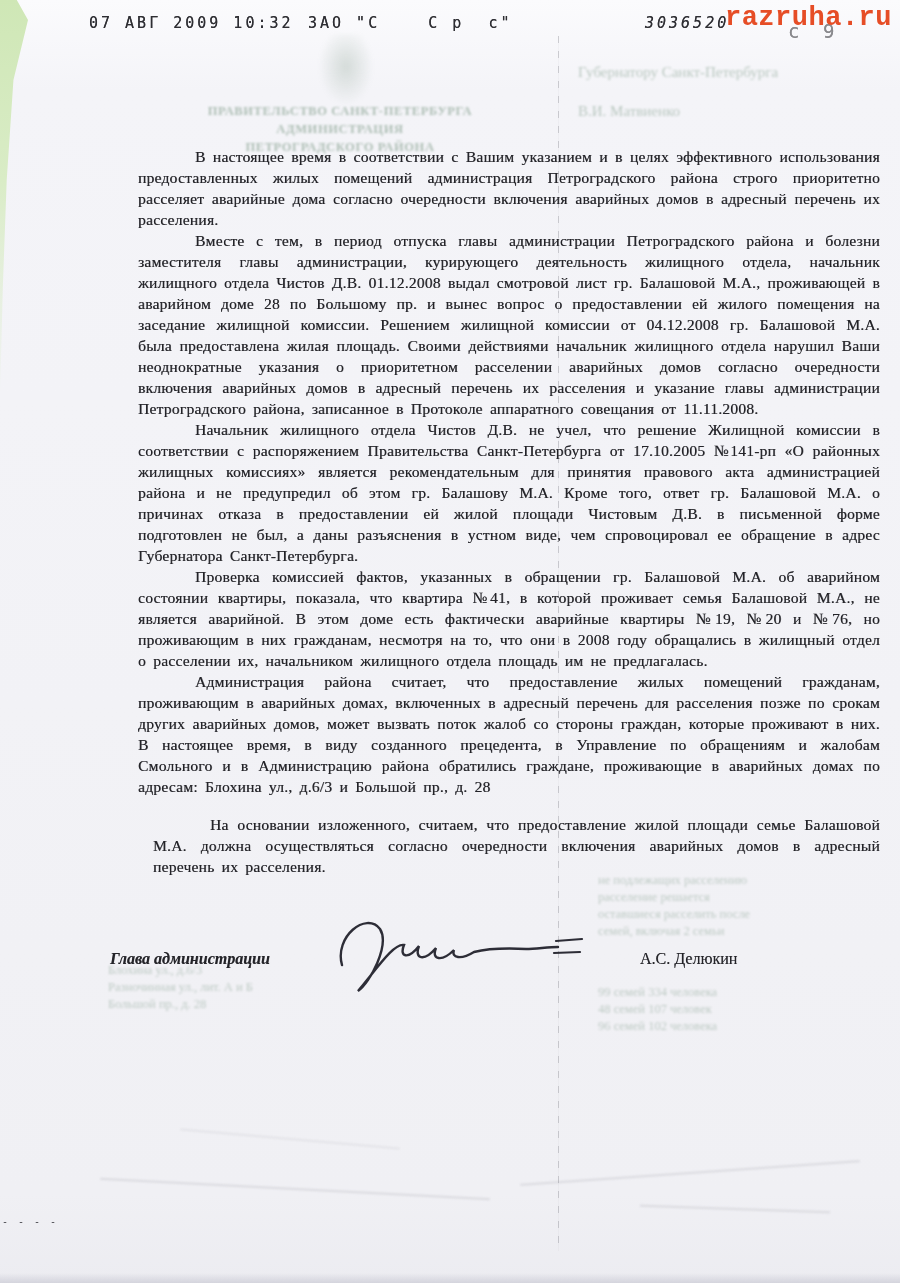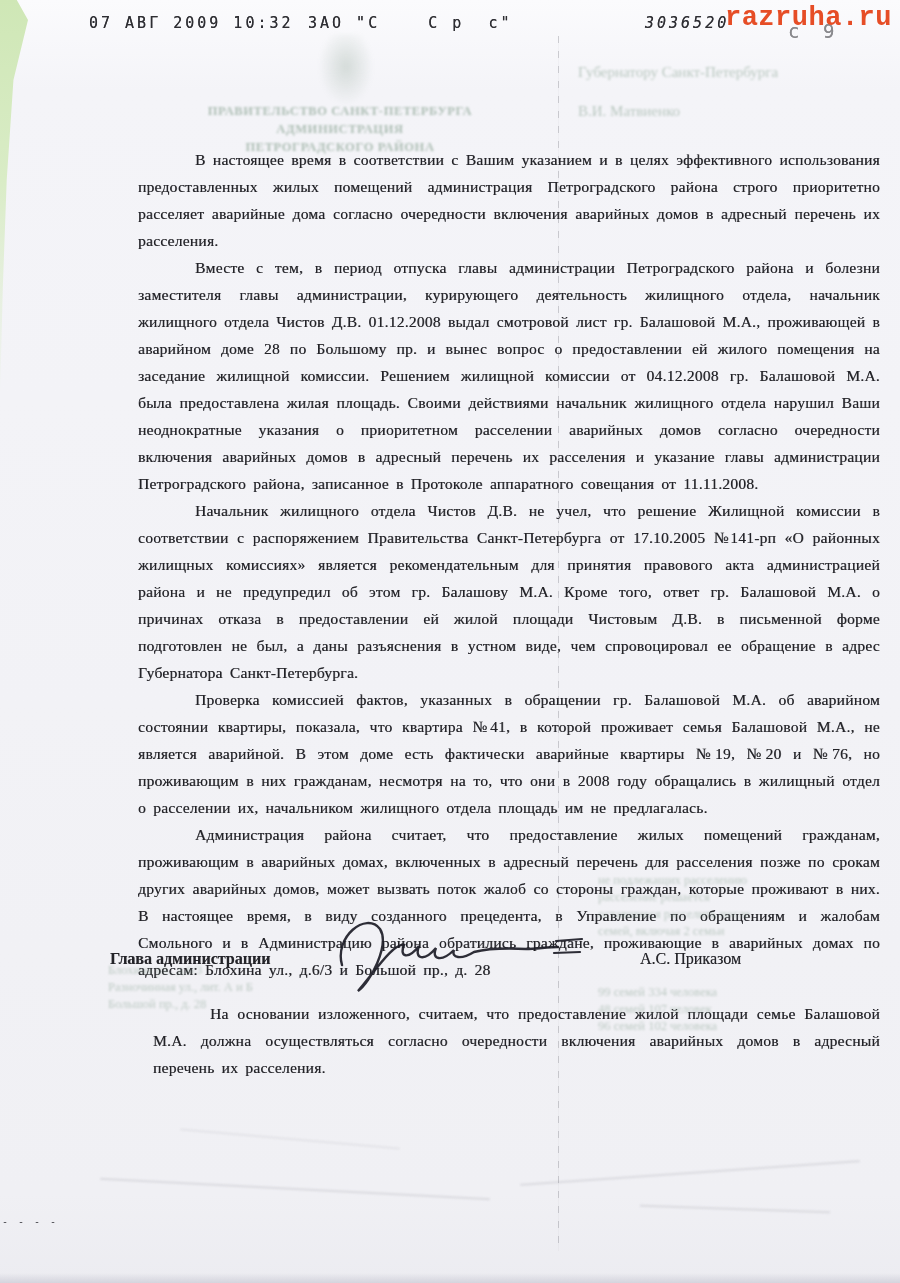--- a/index.html
+++ b/index.html
@@ -37,28 +37,28 @@
   .recipient .l2{margin-top:22px;}
   .ghost-small{font-size:12.5px;line-height:17px;opacity:.45;}
   .gbl{left:108px;top:962px;width:300px;}
   .grt{left:598px;top:872px;width:290px;}
   .grb{left:598px;top:984px;width:290px;}
   
   .crease{position:absolute;left:558px;top:36px;height:1215px;width:1.4px;opacity:.45;
     background:repeating-linear-gradient(to bottom,rgba(70,70,80,.55) 0 7px,rgba(70,70,80,.08) 7px 15px);}
   
   .body-text{position:absolute;left:138px;top:146px;width:742px;
-    font-size:15.5px;line-height:27px;text-align:justify;
+    font-size:15.5px;line-height:21px;text-align:justify;
     word-spacing:3px;letter-spacing:.25px;
     text-shadow:.4px .3px .5px rgba(30,30,35,.55);}
   .body-text p{margin:0;text-indent:57px;}
   .body-text p.gap{margin-top:17px;margin-left:15px;}
   
   .sig-title{position:absolute;left:110px;top:950px;font-size:16px;font-weight:bold;
-    text-shadow:.3px .3px .4px rgba(30,30,35,.5);}
+    text-shadow:.3px .3px .4px rgba(30,30,35,.5);font-style:italic;}
   .sig-name{position:absolute;left:640px;top:950px;font-size:16px;
     text-shadow:.3px .3px .4px rgba(30,30,35,.5);}
   .sig-svg{position:absolute;left:320px;top:903px;}
   
   .streak{position:absolute;height:2px;background:rgba(105,105,118,.16);filter:blur(1.1px);}
   .s1{left:100px;top:1188px;width:390px;transform:rotate(3deg);}
   .s2{left:520px;top:1172px;width:340px;transform:rotate(-4deg);}
   .s3{left:640px;top:1208px;width:190px;transform:rotate(2deg);}
   .s4{left:180px;top:1138px;width:220px;transform:rotate(5deg);opacity:.6;}
   .bottom-band{position:absolute;left:0;bottom:0;width:100%;height:10px;
@@ -105,21 +105,21 @@
 
   <div class="sig-title">Глава администрации</div>
   <svg class="sig-svg" width="300" height="100" viewBox="0 0 300 100">
     <path d="M22 62 C 14 34, 46 8, 60 26 C 70 42, 50 80, 38 88
              C 58 64, 74 40, 84 42 C 79 54, 88 57, 99 43
              C 94 56, 104 59, 116 45 C 111 57, 122 59, 134 47
              C 131 55, 141 57, 154 49 C 170 45, 186 45, 206 46
              C 216 46, 228 44, 238 44" fill="none" stroke="#1c1c26" stroke-width="2.4" stroke-linecap="round" opacity="0.92"></path>
     <path d="M236 38 L 262 36 M234 50 L 260 49" fill="none" stroke="#1c1c26" stroke-width="2.2" stroke-linecap="round" opacity="0.92"></path>
   </svg>
-  <div class="sig-name">А.С. Приказом</div>
+  <div class="sig-name">А.С. Делюкин</div>
 
   <div class="ghost ghost-small gbl">
     <div>Блохина ул., д.6/3</div>
     <div>Разночинная ул., лит. А и Б</div>
     <div>Большой пр., д. 28</div>
   </div>
   <div class="ghost ghost-small grt">
     <div>не подлежащих расселению</div>
     <div>расселение решается</div>
     <div>оставшиеся расселить после</div>

